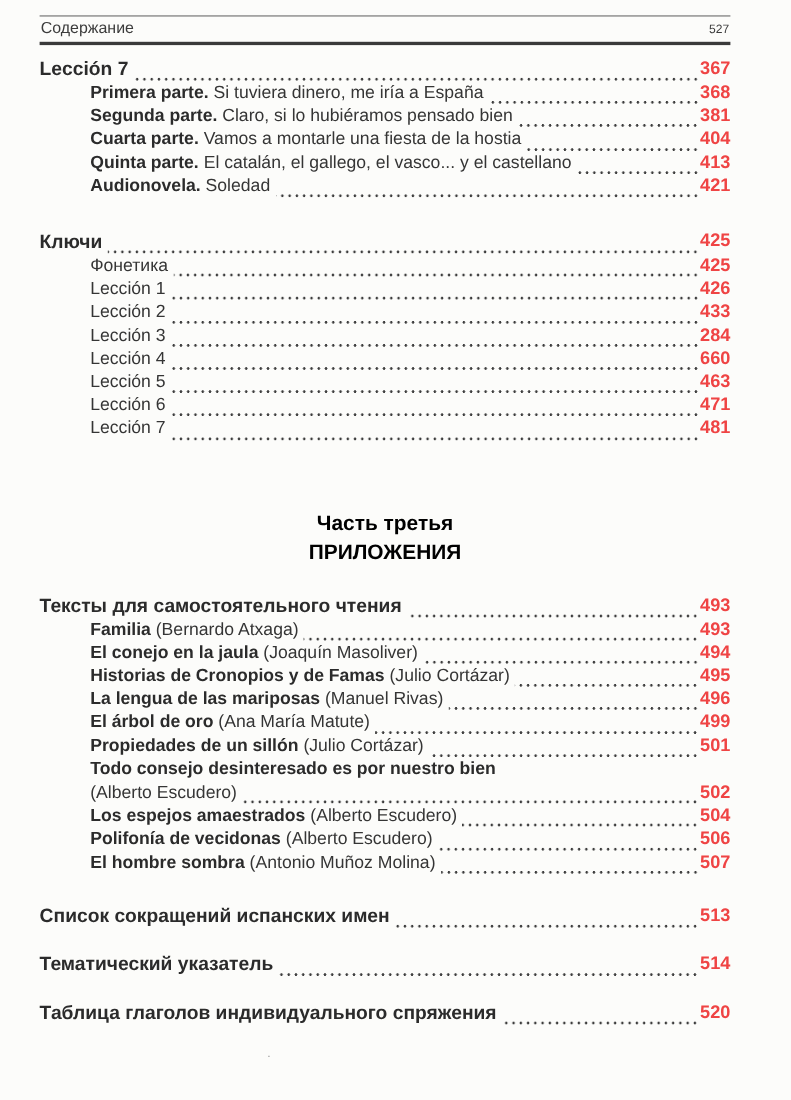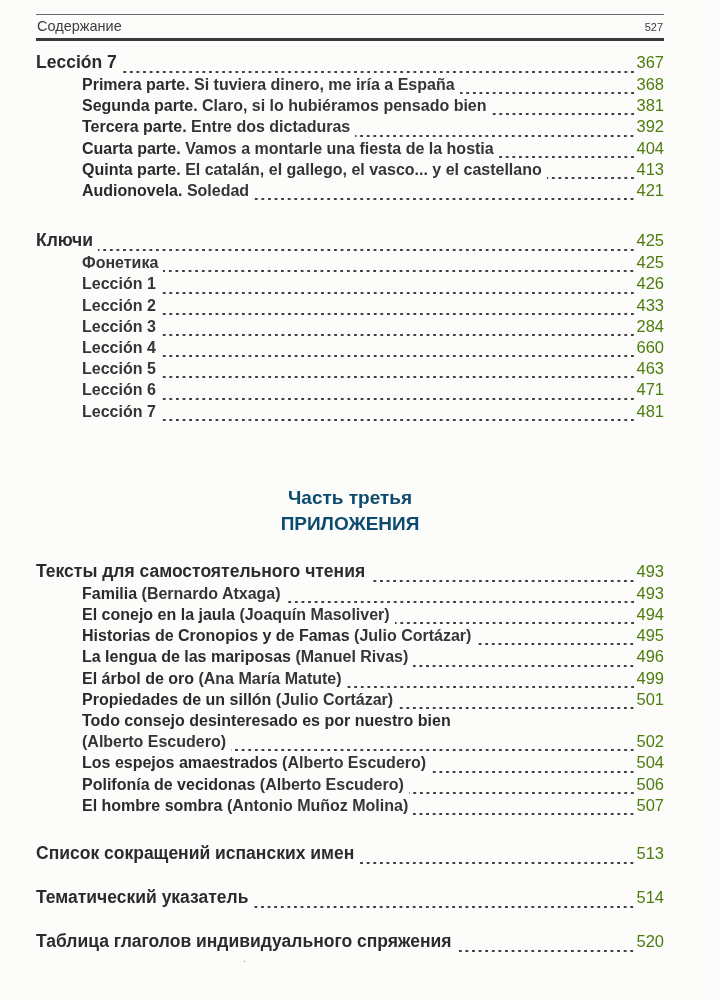--- a/index.html
+++ b/index.html
@@ -39,21 +39,21 @@
   .block[data-name="block-part3"]          { margin-top: 63px; }
   .block[data-name="block-texts"]          { margin-top: 22px; }
   .block[data-name="block-abbreviations"]  { margin-top: 25px; }
   .block[data-name="block-thematic-index"] { margin-top: 20px; }
   .block[data-name="block-verb-table"]     { margin-top: 20px; }
 
   .part-heading {
     text-align: center;
     font-weight: bold;
     font-size: 19px;
-    color: #0c4a6e;
+    color: #000000;
     line-height: 26px;
   }
 
   .row {
     display: flex;
     align-items: flex-end;
     white-space: nowrap;
   }
   .row.lvl1 {
     font-size: 17.5px;
@@ -61,36 +61,36 @@
     line-height: 24px;
     color: #2b2b2b;
   }
   .row.lvl2 {
     font-size: 16px;
     line-height: 21.2px;
     padding-left: 46px;
     color: #353535;
   }
   .row .b { font-weight: bold; color: #2b2b2b; }
-  .row .r { font-weight: bold; }
+  .row .r { font-weight: normal; }
 
   .leader {
     flex: 1 1 auto;
     min-width: 12px;
     height: 4px;
     margin: 0 1px 0 5px;
     background-image: radial-gradient(circle, #3d3d3d 1.05px, rgba(0,0,0,0) 1.45px);
     background-size: 6.6px 4px;
     background-repeat: repeat-x;
     background-position: right bottom;
   }
   .page-num {
-    font-weight: normal;
+    font-weight: bold;
     font-size: 16.5px;
-    color: #4d7c0f;
+    color: #ef4444;
   }
 
   .scan-speck {
     position: absolute;
     left: 243px;
     top: 952px;
     font-size: 11px;
     color: #9a9a9a;
     user-select: none;
   }
@@ -116,25 +116,20 @@
           <span class="label" data-name="toc-label"><span class="b" data-name="toc-label-bold">Primera parte.</span><span class="r" data-name="toc-label-regular"> Si tuviera dinero, me iría a España</span></span>
           <span class="leader" data-name="dot-leader"></span>
           <span class="page-num" data-name="page-number">368</span>
         </div>
         <div class="row lvl2" data-name="toc-row">
           <span class="label" data-name="toc-label"><span class="b" data-name="toc-label-bold">Segunda parte.</span><span class="r" data-name="toc-label-regular"> Claro, si lo hubiéramos pensado bien</span></span>
           <span class="leader" data-name="dot-leader"></span>
           <span class="page-num" data-name="page-number">381</span>
         </div>
         <div class="row lvl2" data-name="toc-row">
-          <span class="label" data-name="toc-label"><span class="b" data-name="toc-label-bold">Tercera parte.</span><span class="r" data-name="toc-label-regular"> Entre dos dictaduras</span></span>
-          <span class="leader" data-name="dot-leader"></span>
-          <span class="page-num" data-name="page-number">392</span>
-        </div>
-        <div class="row lvl2" data-name="toc-row">
           <span class="label" data-name="toc-label"><span class="b" data-name="toc-label-bold">Cuarta parte.</span><span class="r" data-name="toc-label-regular"> Vamos a montarle una fiesta de la hostia</span></span>
           <span class="leader" data-name="dot-leader"></span>
           <span class="page-num" data-name="page-number">404</span>
         </div>
         <div class="row lvl2" data-name="toc-row">
           <span class="label" data-name="toc-label"><span class="b" data-name="toc-label-bold">Quinta parte.</span><span class="r" data-name="toc-label-regular"> El catalán, el gallego, el vasco... y el castellano</span></span>
           <span class="leader" data-name="dot-leader"></span>
           <span class="page-num" data-name="page-number">413</span>
         </div>
         <div class="row lvl2" data-name="toc-row">

